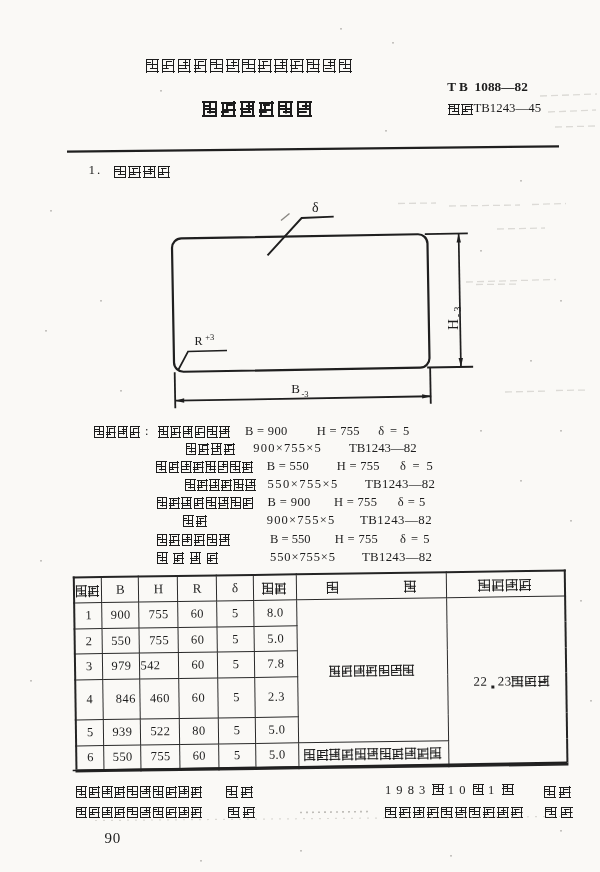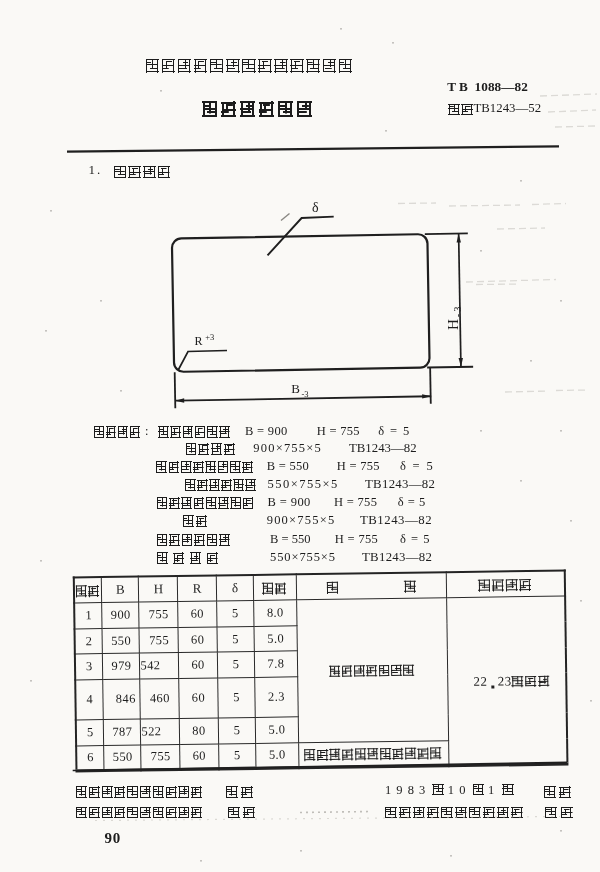--- a/index.html
+++ b/index.html
@@ -24,21 +24,21 @@
 b.g:nth-of-type(3n){background-position:0 0,12% 50%,0 100%,5% 0,95% 100%,60% 0,30% 70%,66% 30%}
 .gB{--sw:2.1px}
 .gi{display:inline-block;vertical-align:var(--va,-1.8px)}
 table{border-collapse:collapse}
 
 </style></head><body>
 <span class="t z" style="left:145.5px;top:58.5px;--w:13.6px;--m:2.5px;--h:14.3px;"><b class="g"></b><b class="g"></b><b class="g"></b><b class="g"></b><b class="g"></b><b class="g"></b><b class="g"></b><b class="g"></b><b class="g"></b><b class="g"></b><b class="g"></b><b class="g"></b><b class="g"></b></span>
 <span class="t z" style="left:202.3px;top:101.3px;--w:15.2px;--m:3.7px;--h:15.6px;"><b class="g gB"></b><b class="g gB"></b><b class="g gB"></b><b class="g gB"></b><b class="g gB"></b><b class="g gB"></b></span>
 <span class="t" style="left:447.3px;top:80.0px;font-size:13.2px;letter-spacing:0.1px;font-weight:bold;">T B 1088—82</span>
 <span class="t z" style="left:448.3px;top:103.6px;--w:11.6px;--m:1.6px;--h:11.8px;"><b class="g"></b><b class="g"></b></span>
-<span class="t" style="left:473.5px;top:101.5px;font-size:12.8px;letter-spacing:0px;">TB1243—52</span>
+<span class="t" style="left:473.5px;top:101.5px;font-size:12.8px;letter-spacing:0px;">TB1243—45</span>
 <span class="t" style="left:88.5px;top:162.6px;font-size:13px;letter-spacing:2px;">1.</span>
 <span class="t z" style="left:113.9px;top:165.6px;--w:12.6px;--m:2.0px;--h:12.6px;"><b class="g"></b><b class="g"></b><b class="g"></b><b class="g"></b></span>
 <span class="t z" style="left:94.2px;top:425.9px;--w:10.2px;--m:1.7px;--h:12.0px;"><b class="g"></b><b class="g"></b><b class="g"></b><b class="g"></b></span>
 <span class="t" style="left:145.0px;top:424.6px;font-size:12.5px;letter-spacing:0px;">:</span>
 <span class="t z" style="left:158.3px;top:425.9px;--w:10.6px;--m:1.6px;--h:12.0px;"><b class="g"></b><b class="g"></b><b class="g"></b><b class="g"></b><b class="g"></b><b class="g"></b></span>
 <span class="t" style="left:245.0px;top:424.6px;font-size:12.5px;letter-spacing:0.3px;">B = 900</span>
 <span class="t" style="left:316.7px;top:424.6px;font-size:12.5px;letter-spacing:0.3px;">H = 755</span>
 <span class="t" style="left:378.3px;top:424.6px;font-size:12.5px;letter-spacing:1.4px;">δ = 5</span>
 <span class="t z" style="left:185.7px;top:443.1px;--w:10.8px;--m:2.0px;--h:12.0px;"><b class="g"></b><b class="g"></b><b class="g"></b><b class="g"></b></span>
 <span class="t" style="left:253.3px;top:441.8px;font-size:12.5px;letter-spacing:1.2px;">900×755×5</span>
@@ -116,22 +116,22 @@
 <tr style="height:25.57px">
 <td style="border:1px solid #2a2a2a;text-align:center;vertical-align:middle;padding:0;font-size:12.5px">4</td>
 <td style="border:1px solid #2a2a2a;text-align:center;vertical-align:middle;padding:12px;font-size:12.5px;letter-spacing:0.4px">846</td>
 <td style="border:1px solid #2a2a2a;text-align:center;vertical-align:middle;padding:0;font-size:12.5px;letter-spacing:0.4px">460</td>
 <td style="border:1px solid #2a2a2a;text-align:center;vertical-align:middle;padding:0;font-size:12.5px;letter-spacing:0.4px">60</td>
 <td style="border:1px solid #2a2a2a;text-align:center;vertical-align:middle;padding:0;font-size:12.5px;letter-spacing:0.4px">5</td>
 <td style="border:1px solid #2a2a2a;text-align:center;vertical-align:middle;padding:0;font-size:12.5px;letter-spacing:0.4px">2.3</td>
 </tr>
 <tr style="height:25.57px">
 <td style="border:1px solid #2a2a2a;text-align:center;vertical-align:middle;padding:0;font-size:12.5px">5</td>
-<td style="border:1px solid #2a2a2a;text-align:center;vertical-align:middle;padding:0;font-size:12.5px;letter-spacing:0.4px">787</td>
-<td style="border:1px solid #2a2a2a;vertical-align:middle;padding:0;font-size:12.5px;letter-spacing:0.4px">522</td>
+<td style="border:1px solid #2a2a2a;text-align:center;vertical-align:middle;padding:0;font-size:12.5px;letter-spacing:0.4px">939</td>
+<td style="border:1px solid #2a2a2a;text-align:center;vertical-align:middle;padding:0;font-size:12.5px;letter-spacing:0.4px">522</td>
 <td style="border:1px solid #2a2a2a;text-align:center;vertical-align:middle;padding:0;font-size:12.5px;letter-spacing:0.4px">80</td>
 <td style="border:1px solid #2a2a2a;text-align:center;vertical-align:middle;padding:0;font-size:12.5px;letter-spacing:0.4px">5</td>
 <td style="border:1px solid #2a2a2a;text-align:center;vertical-align:middle;padding:0;font-size:12.5px;letter-spacing:0.4px">5.0</td>
 </tr>
 <tr style="height:25.57px">
 <td style="border:1px solid #2a2a2a;text-align:center;vertical-align:middle;padding:0;font-size:12.5px">6</td>
 <td style="border:1px solid #2a2a2a;text-align:center;vertical-align:middle;padding:0;font-size:12.5px;letter-spacing:0.4px">550</td>
 <td style="border:1px solid #2a2a2a;text-align:center;vertical-align:middle;padding:0;font-size:12.5px;letter-spacing:0.4px">755</td>
 <td style="border:1px solid #2a2a2a;text-align:center;vertical-align:middle;padding:0;font-size:12.5px;letter-spacing:0.4px">60</td>
 <td style="border:1px solid #2a2a2a;text-align:center;vertical-align:middle;padding:0;font-size:12.5px;letter-spacing:0.4px">5</td>
@@ -142,21 +142,21 @@
     </table>
   </div>
 <span class="t z" style="left:76px;top:786.3px;--w:11.0px;--m:1.8px;--h:11.6px;"><b class="g"></b><b class="g"></b><b class="g"></b><b class="g"></b><b class="g"></b><b class="g"></b><b class="g"></b><b class="g"></b><b class="g"></b><b class="g"></b></span>
 <span class="t z" style="left:225.5px;top:786.3px;--w:12.0px;--m:3.5px;--h:11.8px;"><b class="g"></b><b class="g"></b></span>
 <span class="t z" style="left:76px;top:806.6px;--w:11.0px;--m:1.8px;--h:11.6px;"><b class="g"></b><b class="g"></b><b class="g"></b><b class="g"></b><b class="g"></b><b class="g"></b><b class="g"></b><b class="g"></b><b class="g"></b><b class="g"></b></span>
 <span class="t z" style="left:227.5px;top:806.6px;--w:12.0px;--m:3.5px;--h:11.8px;"><b class="g"></b><b class="g"></b></span>
 <span class="t" style="left:385px;top:783.6px;font-size:12.5px;letter-spacing:5.1px">1983<span class="z gi" style="--w:11.4px;--m:0px;--h:11.6px;--va:-1.6px;margin:0 4px 0 2px"><b class="g"></b></span>10<span class="z gi" style="--w:11.4px;--m:0px;--h:11.6px;--va:-1.6px;margin:0 4px 0 2px"><b class="g"></b></span>1<span class="z gi" style="--w:11.4px;--m:0px;--h:11.6px;--va:-1.6px;margin-left:3px"><b class="g"></b></span></span>
 <span class="t z" style="left:543.5px;top:786.3px;--w:12.0px;--m:3.5px;--h:11.8px;"><b class="g"></b><b class="g"></b></span>
 <span class="t z" style="left:385px;top:806.6px;--w:11.5px;--m:2.5px;--h:11.6px;"><b class="g"></b><b class="g"></b><b class="g"></b><b class="g"></b><b class="g"></b><b class="g"></b><b class="g"></b><b class="g"></b><b class="g"></b><b class="g"></b></span>
 <span class="t z" style="left:545px;top:806.6px;--w:12.0px;--m:3.5px;--h:11.8px;"><b class="g"></b><b class="g"></b></span>
-<span class="t" style="left:104.5px;top:830.6px;font-size:15px;letter-spacing:0.8px;font-weight:bold;">90</span>
+<span class="t" style="left:104.5px;top:830.6px;font-size:15px;letter-spacing:0.8px;">90</span>
 <span class="t" style="left:312.0px;top:200.5px;font-size:14px;letter-spacing:0px;">δ</span>
 <span class="t" style="left:194.5px;top:335.2px;font-size:12px;letter-spacing:0px;">R</span>
 <span class="t" style="left:205.3px;top:332.6px;font-size:8.5px;letter-spacing:0px;">+3</span>
 <span class="t" style="left:291.3px;top:381.8px;font-size:13px;letter-spacing:0px;">B</span>
 <span class="t" style="left:301.5px;top:389.8px;font-size:8.5px;letter-spacing:0px;">-3</span>
 <svg class="t" style="left:0;top:0" width="600" height="872" viewBox="0 0 600 872">
 <line x1="67" y1="151.7" x2="559" y2="146.4" stroke="#1f1f1f" stroke-width="2.3"></line>
 <g transform="rotate(-1 300.75 303)" fill="none" stroke="#1f1f1f">
 <rect x="173" y="236.3" width="255.5" height="133.4" rx="9.5" stroke-width="2.2"></rect>
 <path d="M426 236.3H469" stroke-width="1.9"></path>

